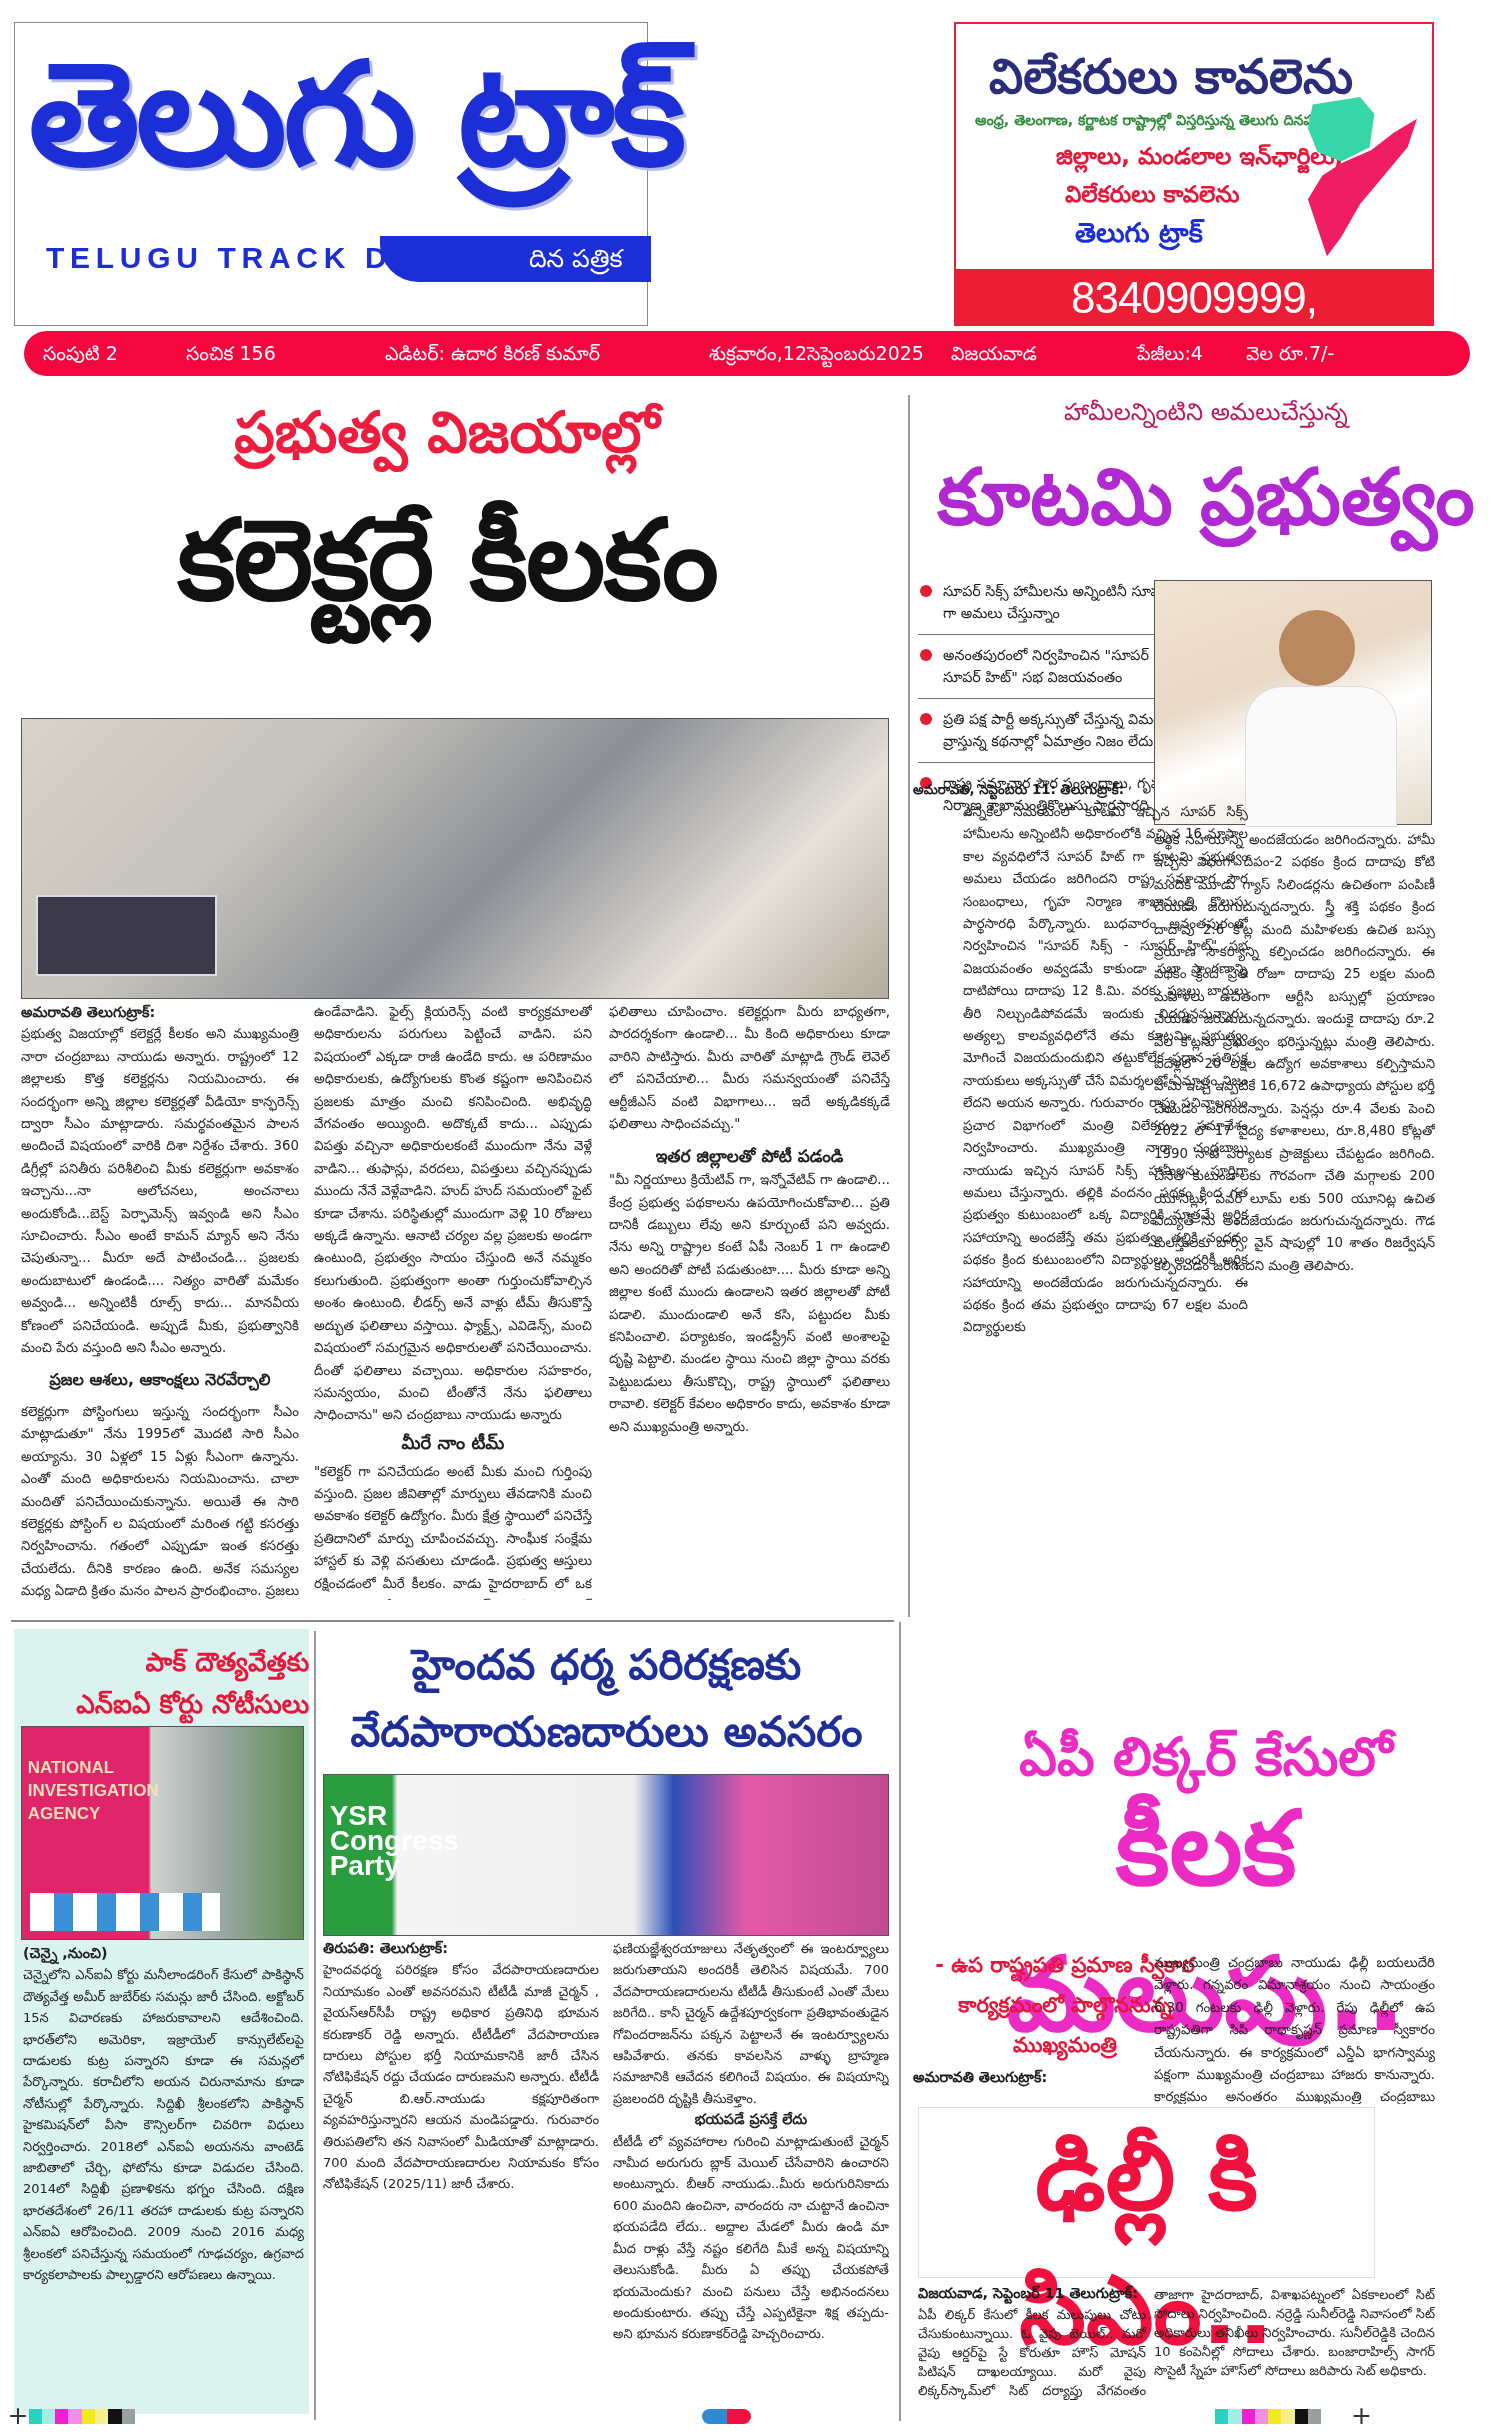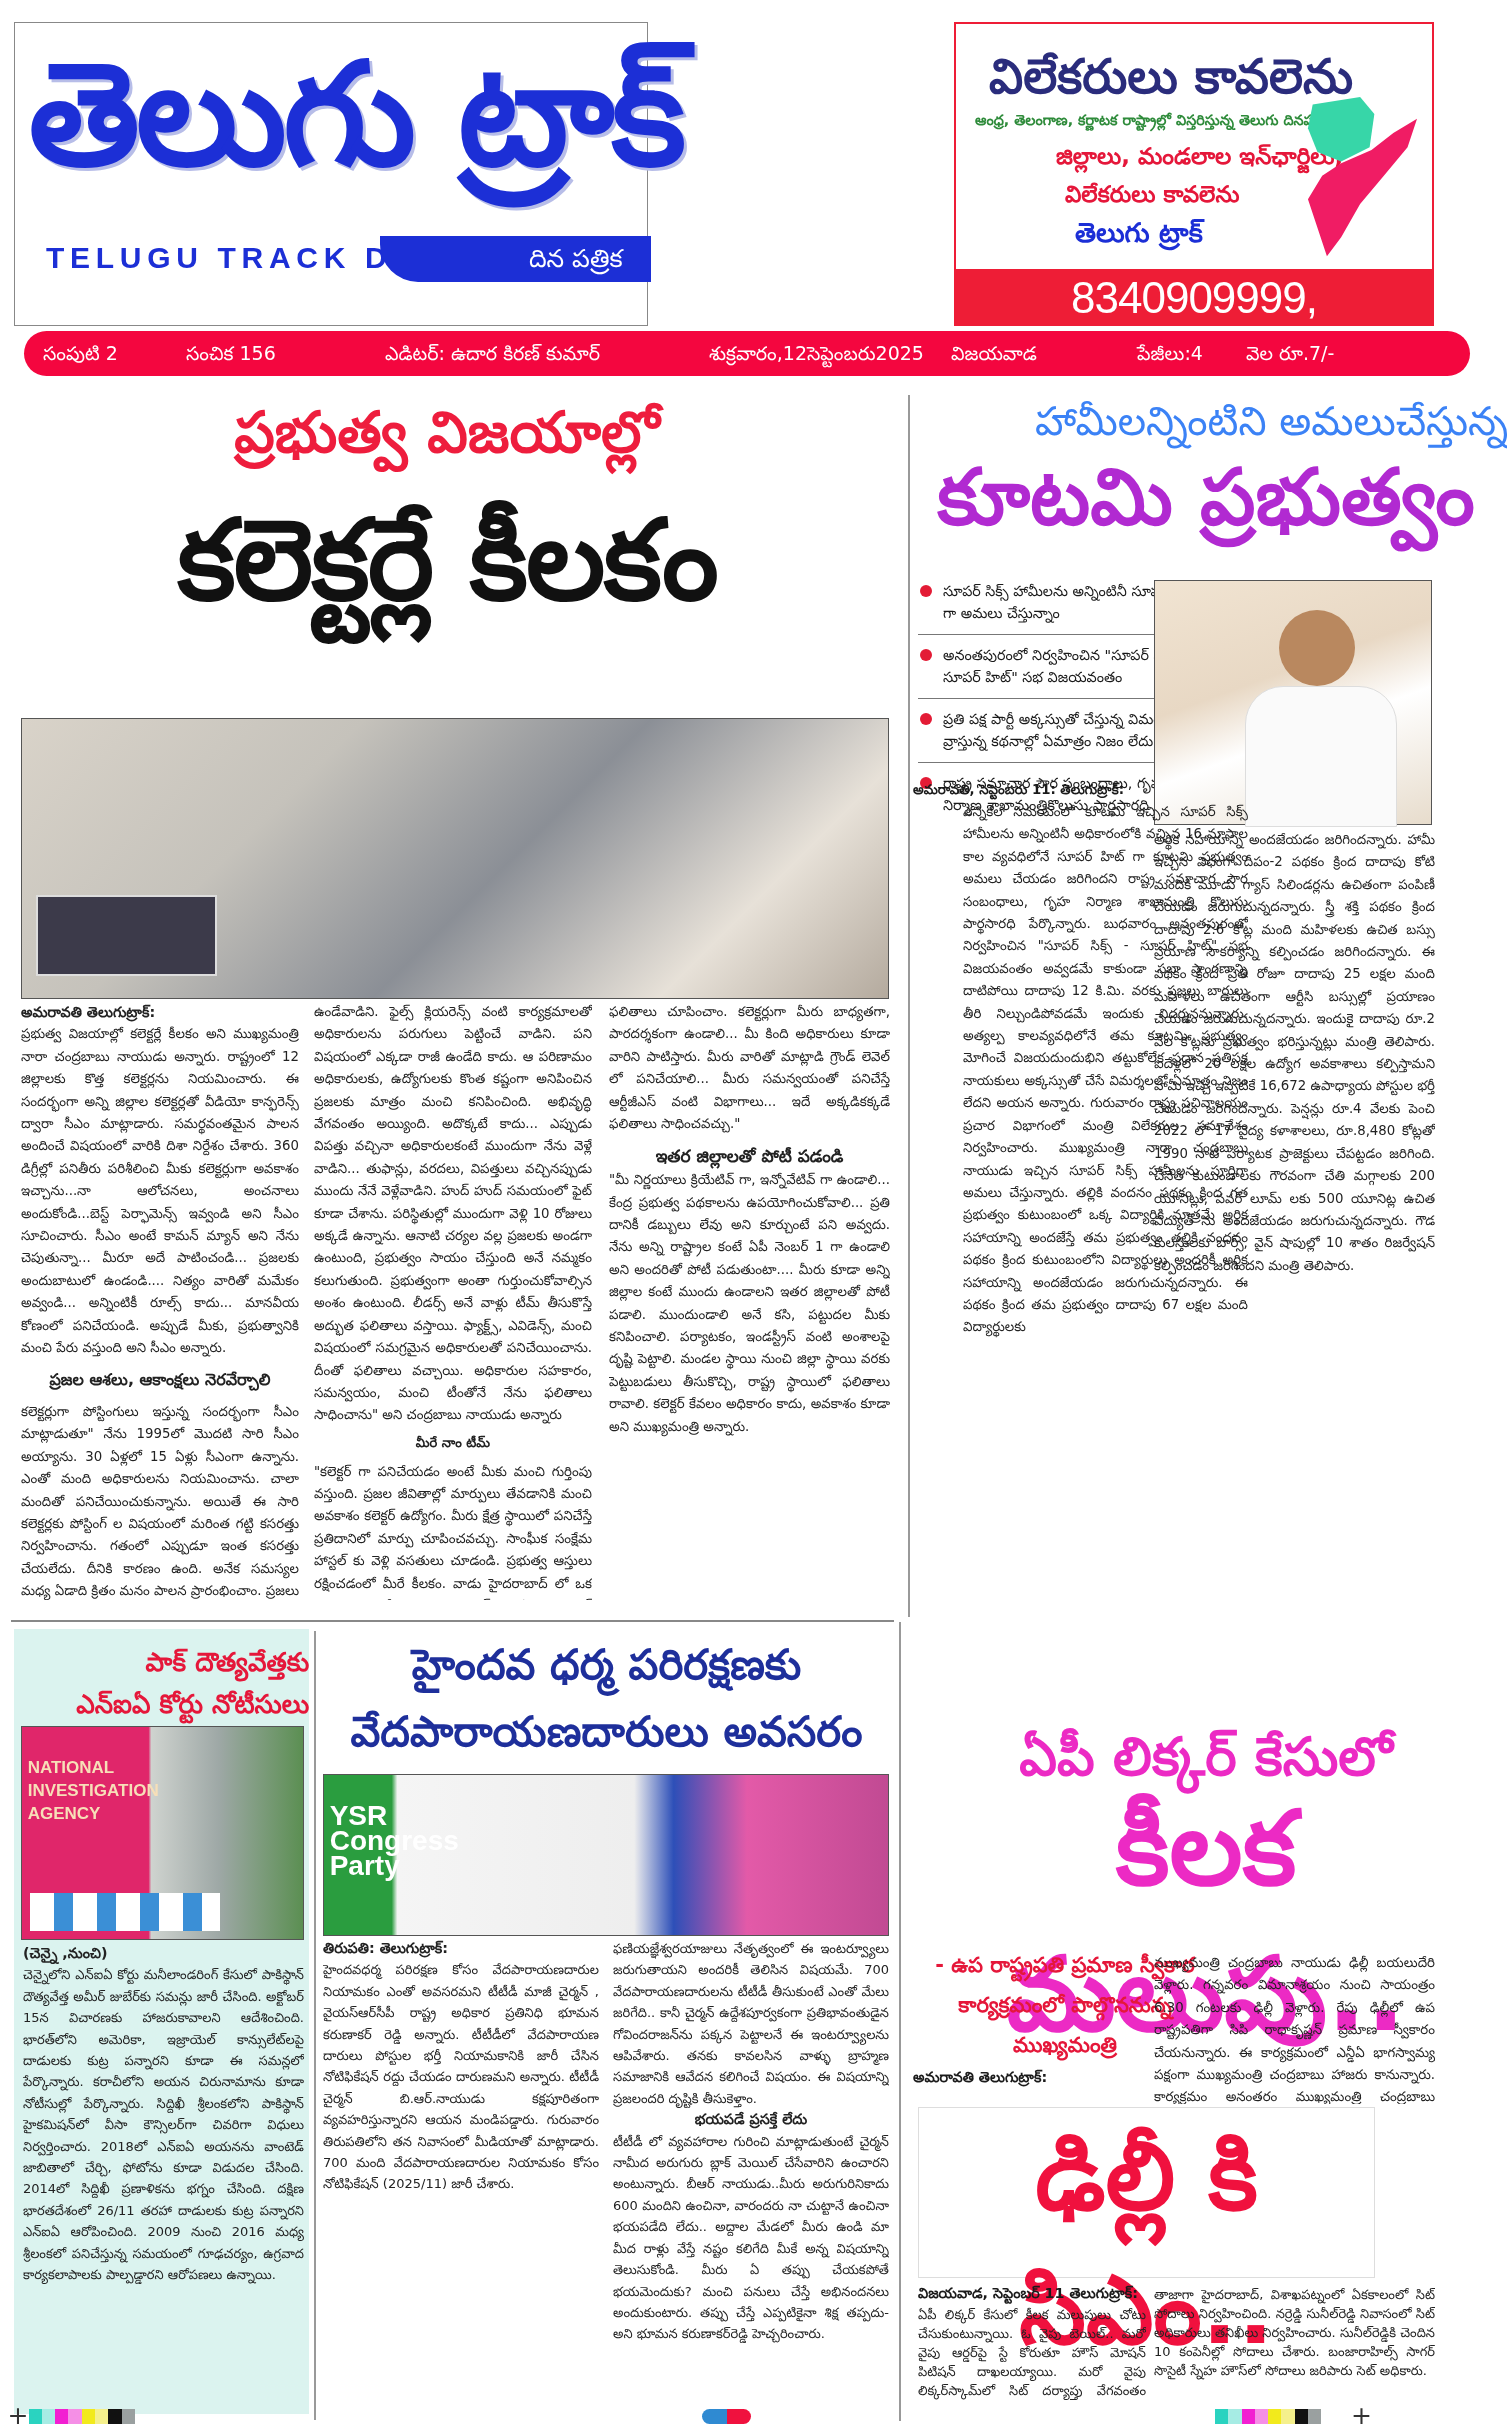--- a/index.html
+++ b/index.html
@@ -20,21 +20,21 @@
   .infobar { left: 24px; top: 331px; width: 1446px; height: 45px; background: #f4063f; border-radius: 23px; color: #ffffff; font-size: 19px; line-height: 45px; }
   .infobar span { position: absolute; white-space: nowrap; }
   .vdivider { width: 1.9px; background: #999; }
   .hdivider { height: 1.9px; background: #888; }
   .kicker-red { left: 0; top: 399px; width: 894px; text-align: center; font-size: 57px; font-weight: bold; color: #ee1d3d; }
   .main-head { left: 0; top: 495px; width: 894px; text-align: center; font-size: 112px; font-weight: bold; color: #111; letter-spacing: -1.9px; }
   .photo { background: linear-gradient(135deg,#d9d3c9 0%,#c5c2bb 30%,#8b8f96 55%,#e7e1d8 80%,#b4aa9e 100%); border: 1px solid #555; }
   .col { font-size: 13.3px; line-height: 22.4px; text-align: justify; color: #222; overflow: hidden; }
   .dateline { font-weight: bold; font-size: 14.3px; }
   .subhead { font-weight: bold; text-align: center; }
-  .rk-kicker { left: 904px; top: 398px; width: 604px; text-align: right; font-size: 40px; color: #3b82f6; }
+  .rk-kicker { left: 904px; top: 398px; width: 604px; text-align: center; font-size: 24px; color: #be185d; }
   .rk-head { left: 904px; top: 452px; width: 604px; text-align: center; font-size: 78px; font-weight: bold; color: #b12ad1; }
   .bullets { left: 918px; top: 580px; width: 285px; }
   .bullet { position: relative; padding-left: 25px; font-size: 14.3px; line-height: 22px; padding-bottom: 9.5px; margin-bottom: 9.5px; border-bottom: 1.9px solid #777; }
   .bullet:last-child { border-bottom: none; }
   .bullet::before { content: ""; position: absolute; left: 1.9px; top: 4.8px; width: 12.4px; height: 12.4px; border-radius: 50%; background: #e31b35; }
   .nia-box { left: 14.3px; top: 1629px; width: 295px; height: 785px; background: #dbf3ef; }
   .nia-head { left: 14.3px; top: 1641px; width: 295px; text-align: right; font-size: 26px; color: #e5173a; font-weight: bold; line-height: 42px; }
   .hindu-head { left: 319px; top: 1631px; width: 575px; text-align: center; font-size: 42px; font-weight: bold; color: #1e2f9b; line-height: 67px; }
   .liq-kicker { left: 904px; top: 1726px; width: 604px; text-align: center; font-size: 53px; color: #ec2ac4; font-weight: bold; }
   .liq-head { left: 904px; top: 1788px; width: 604px; text-align: center; font-size: 103px; color: #ec2ac4; font-weight: bold; }
@@ -86,21 +86,21 @@
 </div>
 
 <div class="abs col" style="left:21px;top:1001px;width:278px;height:599px;">
   <div class="dateline">అమరావతి తెలుగుట్రాక్:</div>
   <p>ప్రభుత్వ విజయాల్లో కలెక్టర్లే కీలకం అని ముఖ్యమంత్రి నారా చంద్రబాబు నాయుడు అన్నారు. రాష్ట్రంలో 12 జిల్లాలకు కొత్త కలెక్టర్లను నియమించారు. ఈ సందర్భంగా అన్ని జిల్లాల కలెక్టర్లతో వీడియో కాన్ఫరెన్స్ ద్వారా సీఎం మాట్లాడారు. సమర్థవంతమైన పాలన అందించే విషయంలో వారికి దిశా నిర్దేశం చేశారు. 360 డిగ్రీల్లో పనితీరు పరిశీలించి మీకు కలెక్టర్లుగా అవకాశం ఇచ్చాను...నా ఆలోచనలు, అంచనాలు అందుకోండి...బెస్ట్ పెర్ఫామెన్స్ ఇవ్వండి అని సీఎం సూచించారు. సీఎం అంటే కామన్ మ్యాన్ అని నేను చెపుతున్నా... మీరూ అదే పాటించండి... ప్రజలకు అందుబాటులో ఉండండి.... నిత్యం వారితో మమేకం అవ్వండి... అన్నింటికీ రూల్స్ కాదు... మానవీయ కోణంలో పనిచేయండి. అప్పుడే మీకు, ప్రభుత్వానికి మంచి పేరు వస్తుంది అని సీఎం అన్నారు.</p>
   <div class="subhead" style="font-size:16px;margin:9.5px 0;">ప్రజల ఆశలు, ఆకాంక్షలు నెరవేర్చాలి</div>
   <p>కలెక్టర్లుగా పోస్టింగులు ఇస్తున్న సందర్భంగా సీఎం మాట్లాడుతూ" నేను 1995లో మొదటి సారి సీఎం అయ్యాను. 30 ఏళ్లలో 15 ఏళ్లు సీఎంగా ఉన్నాను. ఎంతో మంది అధికారులను నియమించాను. చాలా మందితో పనిచేయించుకున్నాను. అయితే ఈ సారి కలెక్టర్లకు పోస్టింగ్ ల విషయంలో మరింత గట్టి కసరత్తు నిర్వహించాను. గతంలో ఎప్పుడూ ఇంత కసరత్తు చేయలేదు. దీనికి కారణం ఉంది. అనేక సమస్యల మధ్య ఏడాది క్రితం మనం పాలన ప్రారంభించాం. ప్రజలు మాపై ఎన్నో ఆశలు పెట్టుకున్నారు. వాటిని తీర్చాల్సిన అవసరం ఉంది. ఈ క్రమంలో ఇప్పటికే సంక్షేమ, అభివృద్ధి కార్యక్రమాలు చేపట్టాం. వీటిని మరింత వేగంగా ముందుకు తీసుకువెళ్లాల్సి ఉంది. ప్రభుత్వానికి మంచి పేరు రావాలంటే కలెక్టర్లే కీలకం. మీ పనితీరే ప్రభుత్వానికి విజయాలను తెచ్చి పెడుతుంది. 1995లో తొలి సారి సీఎంగా ఉన్నప్పుడు చాలా ధృడంగా, కఠినంగా</p>
 </div>
 <div class="abs col" style="left:314px;top:1001px;width:278px;height:599px;">
   <p>ఉండేవాడిని. ఫైల్స్ క్లియరెన్స్ వంటి కార్యక్రమాలతో అధికారులను పరుగులు పెట్టించే వాడిని. పని విషయంలో ఎక్కడా రాజీ ఉండేది కాదు. ఆ పరిణామం అధికారులకు, ఉద్యోగులకు కొంత కష్టంగా అనిపించిన ప్రజలకు మాత్రం మంచి కనిపించింది. అభివృద్ధి వేగవంతం అయ్యింది. అదొక్కటే కాదు... ఎప్పుడు విపత్తు వచ్చినా అధికారులకంటే ముందుగా నేను వెళ్లే వాడిని... తుఫాన్లు, వరదలు, విపత్తులు వచ్చినప్పుడు ముందు నేనే వెళ్లేవాడిని. హుద్ హుద్ సమయంలో ఫైట్ కూడా చేశాను. పరిస్థితుల్లో ముందుగా వెళ్లి 10 రోజులు అక్కడే ఉన్నాను. ఆనాటి చర్యల వల్ల ప్రజలకు అండగా ఉంటుంది, ప్రభుత్వం సాయం చేస్తుంది అనే నమ్మకం కలుగుతుంది. ప్రభుత్వంగా అంతా గుర్తుంచుకోవాల్సిన అంశం ఉంటుంది. లీడర్స్ అనే వాళ్లు టీమ్ తీసుకొస్తే అద్భుత ఫలితాలు వస్తాయి. ఫ్యాక్ట్స్, ఎవిడెన్స్, మంచి విషయంలో సమగ్రమైన అధికారులతో పనిచేయించాను. దీంతో ఫలితాలు వచ్చాయి. అధికారుల సహకారం, సమన్వయం, మంచి టీంతోనే నేను ఫలితాలు సాధించాను" అని చంద్రబాబు నాయుడు అన్నారు</p>
-  <div class="subhead" style="font-size:13px;margin:5.7px 0;">మీరే నాం టీమ్</div>
+  <div class="subhead" style="font-size:18px;margin:5.7px 0;">మీరే నాం టీమ్</div>
   <p>"కలెక్టర్ గా పనిచేయడం అంటే మీకు మంచి గుర్తింపు వస్తుంది. ప్రజల జీవితాల్లో మార్పులు తేవడానికి మంచి అవకాశం కలెక్టర్ ఉద్యోగం. మీరు క్షేత్ర స్థాయిలో పనిచేస్తే ప్రతిదానిలో మార్పు చూపించవచ్చు. సాంఘీక సంక్షేమ హాస్టల్ కు వెళ్లి వసతులు చూడండి. ప్రభుత్వ ఆస్తులు రక్షించడంలో మీరే కీలకం. వాడు హైదరాబాద్ లో ఒక అధికారి ఉండే వారు... ల్యాండ్ మాఫియాకు చెక్ పెట్టాను ఇచ్చాను. దీంతో ల్యాండ్ మాఫియాను తరిమేసి కబ్జాదారులపై ఉక్కుపాదం మోపారు. ఒక అధికారి బదిలీ అయితే కొత్తగా వచ్చే అధికారికి ఫైళ్లు అప్పగించడమే కాదు....క్షేత్ర స్థాయిలో ఆస్తులు చూపించి వాటి రక్షణ బాధ్యతను అప్పగించే వారు. ఆ స్థాయిలో పనిచేసేలా కాలక్టర్ నాడు</p>
 </div>
 <div class="abs col" style="left:609px;top:1001px;width:281px;height:599px;">
   <p>ఫలితాలు చూపించాం. కలెక్టర్లుగా మీరు బాధ్యతగా, పారదర్శకంగా ఉండాలి... మీ కింది అధికారులు కూడా వారిని పాటిస్తారు. మీరు వారితో మాట్లాడి గ్రౌండ్ లెవెల్ లో పనిచేయాలి... మీరు సమన్వయంతో పనిచేస్తే ఆర్టీజీఎస్ వంటి విభాగాలు... ఇదే అక్కడికక్కడే ఫలితాలు సాధించవచ్చు."</p>
   <div class="subhead" style="font-size:17px;margin:9.5px 0 1.9px;">ఇతర జిల్లాలతో పోటీ పడండి</div>
   <p>"మీ నిర్ణయాలు క్రియేటివ్ గా, ఇన్నోవేటివ్ గా ఉండాలి... కేంద్ర ప్రభుత్వ పథకాలను ఉపయోగించుకోవాలి... ప్రతి దానికీ డబ్బులు లేవు అని కూర్చుంటే పని అవ్వదు. నేను అన్ని రాష్ట్రాల కంటే ఏపీ నెంబర్ 1 గా ఉండాలి అని అందరితో పోటీ పడుతుంటా.... మీరు కూడా అన్ని జిల్లాల కంటే ముందు ఉండాలని ఇతర జిల్లాలతో పోటీ పడాలి. ముందుండాలి అనే కసి, పట్టుదల మీకు కనిపించాలి. పర్యాటకం, ఇండస్ట్రీస్ వంటి అంశాలపై దృష్టి పెట్టాలి. మండల స్థాయి నుంచి జిల్లా స్థాయి వరకు పెట్టుబడులు తీసుకొచ్చి, రాష్ట్ర స్థాయిలో ఫలితాలు రావాలి. కలెక్టర్ కేవలం అధికారం కాదు, అవకాశం కూడా అని ముఖ్యమంత్రి అన్నారు.</p>
 </div>
 
 <div class="abs rk-kicker">హామీలన్నింటిని అమలుచేస్తున్న</div>
 <div class="abs rk-head">కూటమి ప్రభుత్వం</div>

